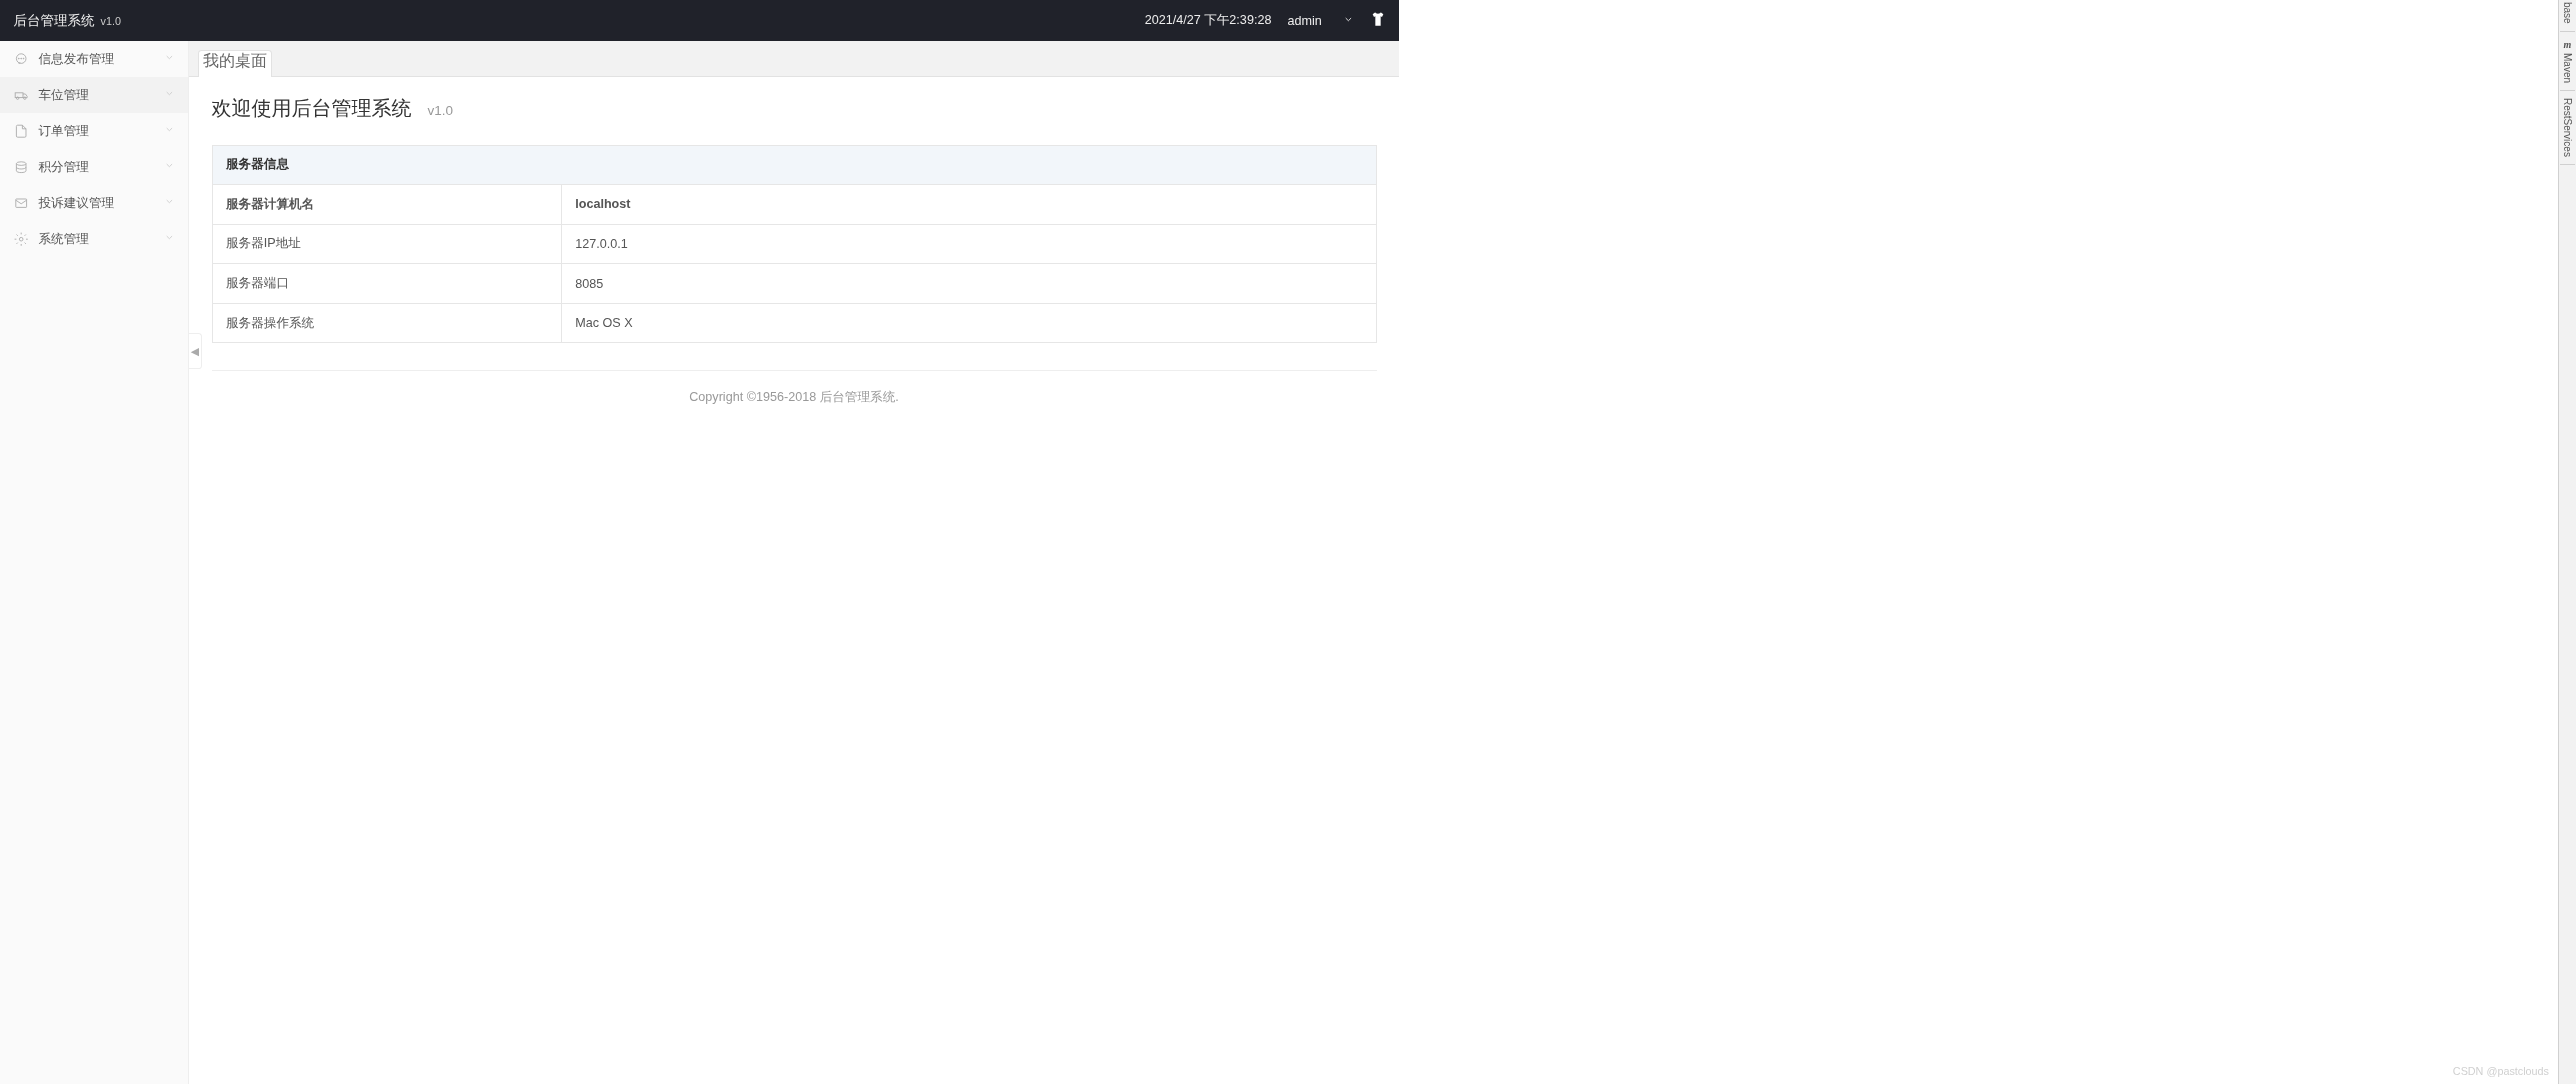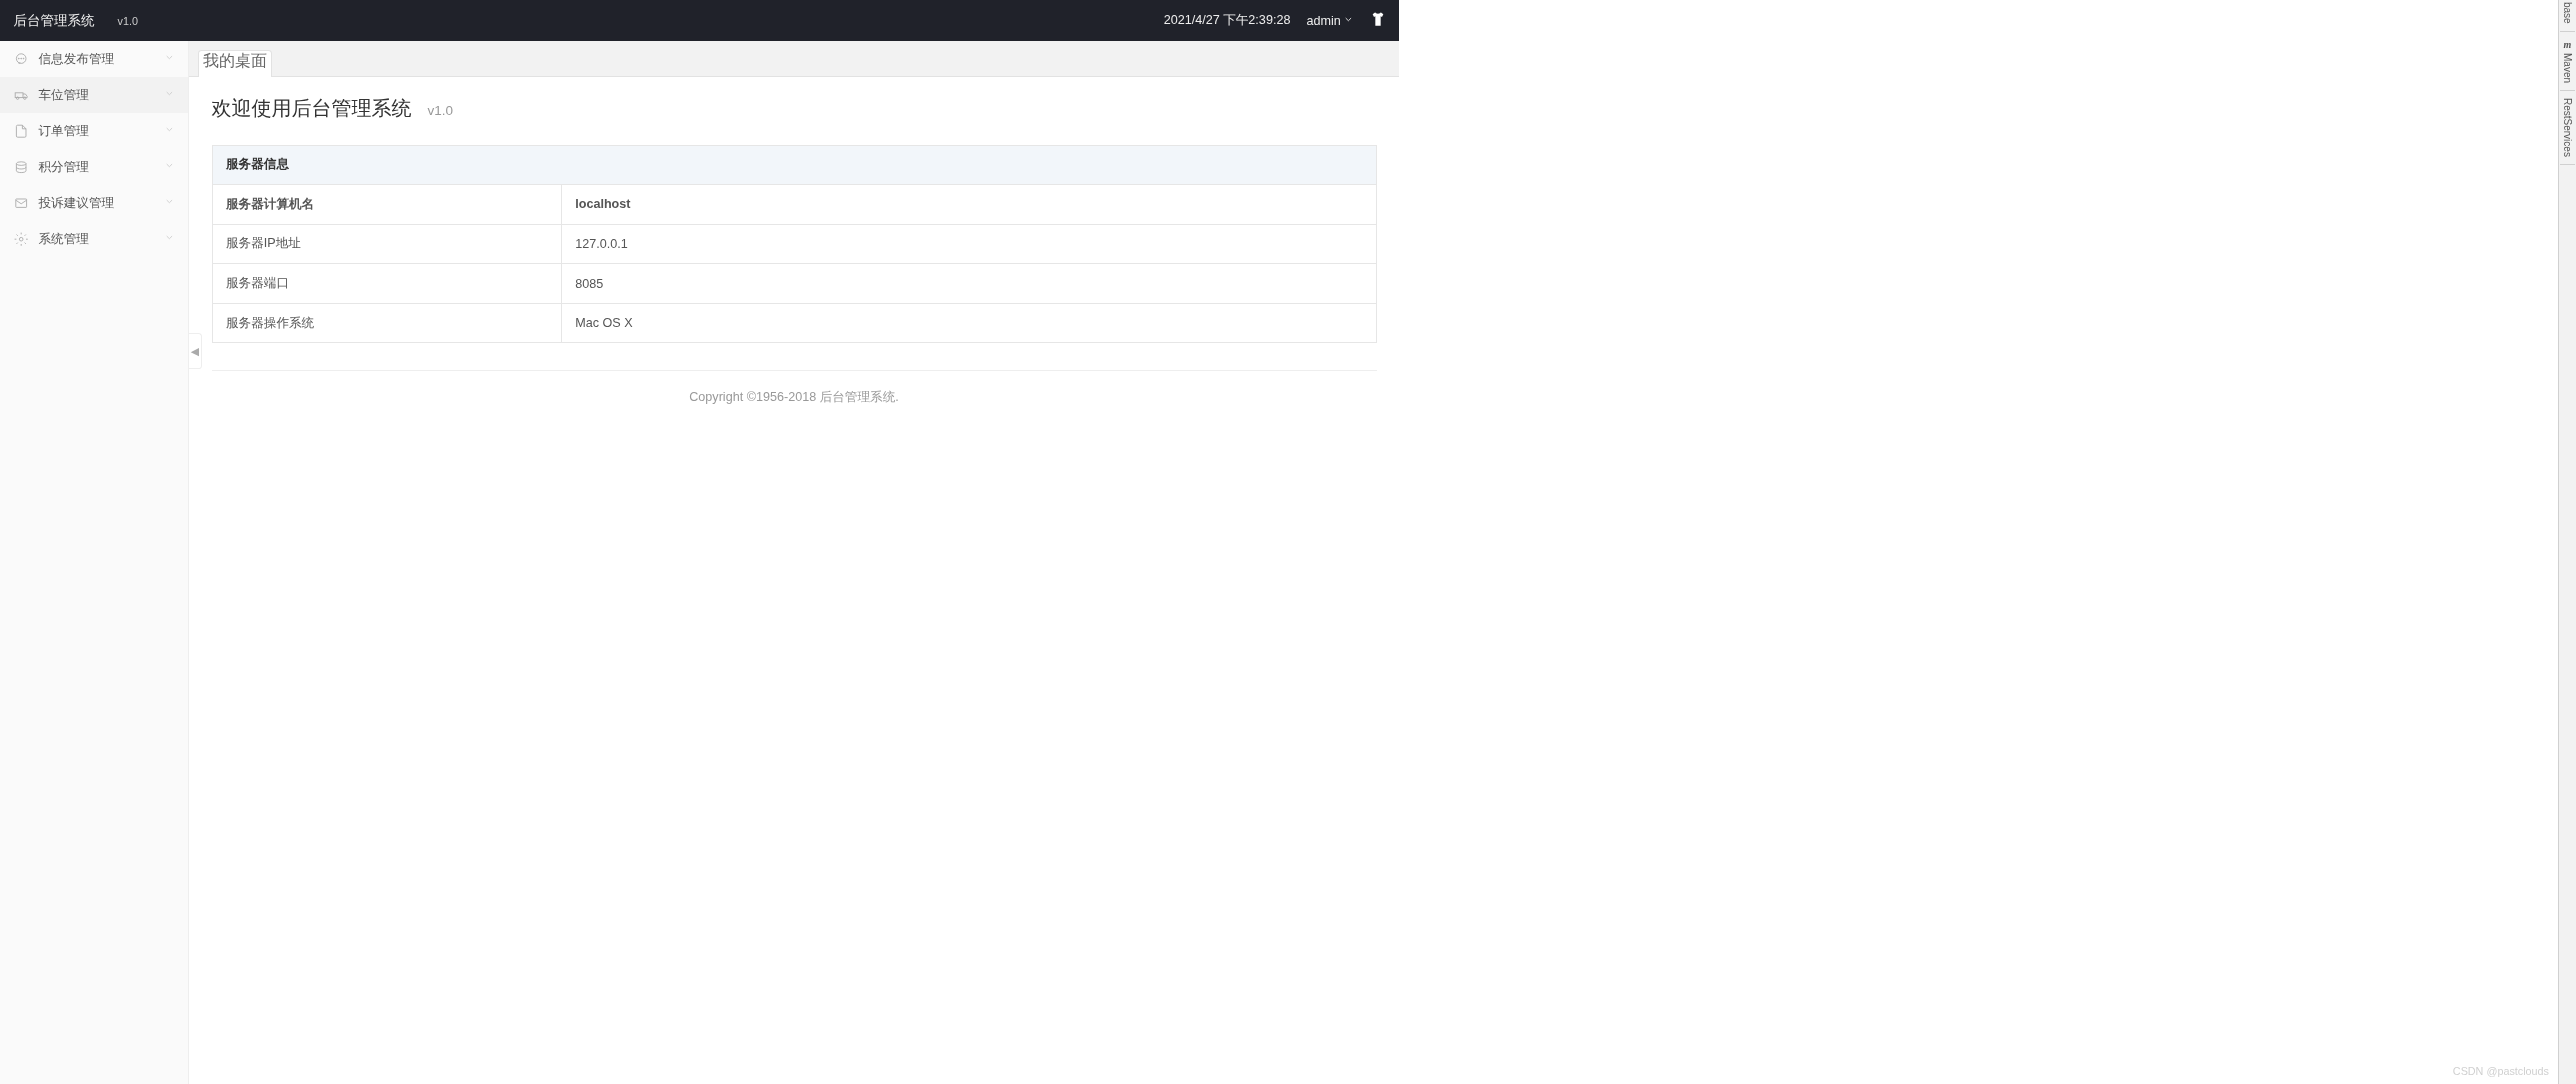--- a/index.html
+++ b/index.html
@@ -2,25 +2,25 @@
 <html style="font-size:14.4px"><head>
   <meta charset="utf-8">
   <style>
     * { margin: 0; padding: 0; box-sizing: border-box; }
     body { font-family: "Helvetica Neue", Helvetica, Arial, "Microsoft YaHei", sans-serif; font-size: 12.6px; color: #333; background: #fff; }
     
     .layout { display: flex; flex-direction: column; height: 1084px; width: 2576px; position: relative; }
     
     
     .header { background: #20222a; color: #fff; height: 41px; display: flex; align-items: center; padding: 0 13.5px; flex-shrink: 0; width: 1399px; }
-    .header-title { font-size: 13.5px; color: #f0f0f0; display: flex; align-items: baseline; gap: 23px; }
+    .header-title { font-size: 13.5px; color: #f0f0f0; display: flex; align-items: baseline; gap: 6px; }
     .header-version { font-size: 10.8px; color: #ccc; }
     .header-spacer { flex: 1; }
     .header-right { display: flex; align-items: center; gap: 16px; font-size: 12.6px; color: #eee; }
-    .user-dropdown { display: flex; align-items: center; gap: 2px; cursor: pointer; }
+    .user-dropdown { display: flex; align-items: center; gap: 21px; cursor: pointer; }
     .tshirt-icon { display: inline-block; cursor: pointer; }
     
     
     .body { display: flex; flex: 1; overflow: hidden; width: 1399px; }
     
     
     .sidebar { width: 189px; background: #fafafa; border-right: 0.9px solid #eee; flex-shrink: 0; }
     .side-item { display: flex; align-items: center; height: 36px; padding: 0 13.5px; cursor: pointer; color: #555; position: relative; }
     .side-item.selected { background: #f2f2f2; }
     .side-icon { width: 16px; margin-right: 9px; color: #aaa; display: flex; align-items: center; justify-content: center; }

